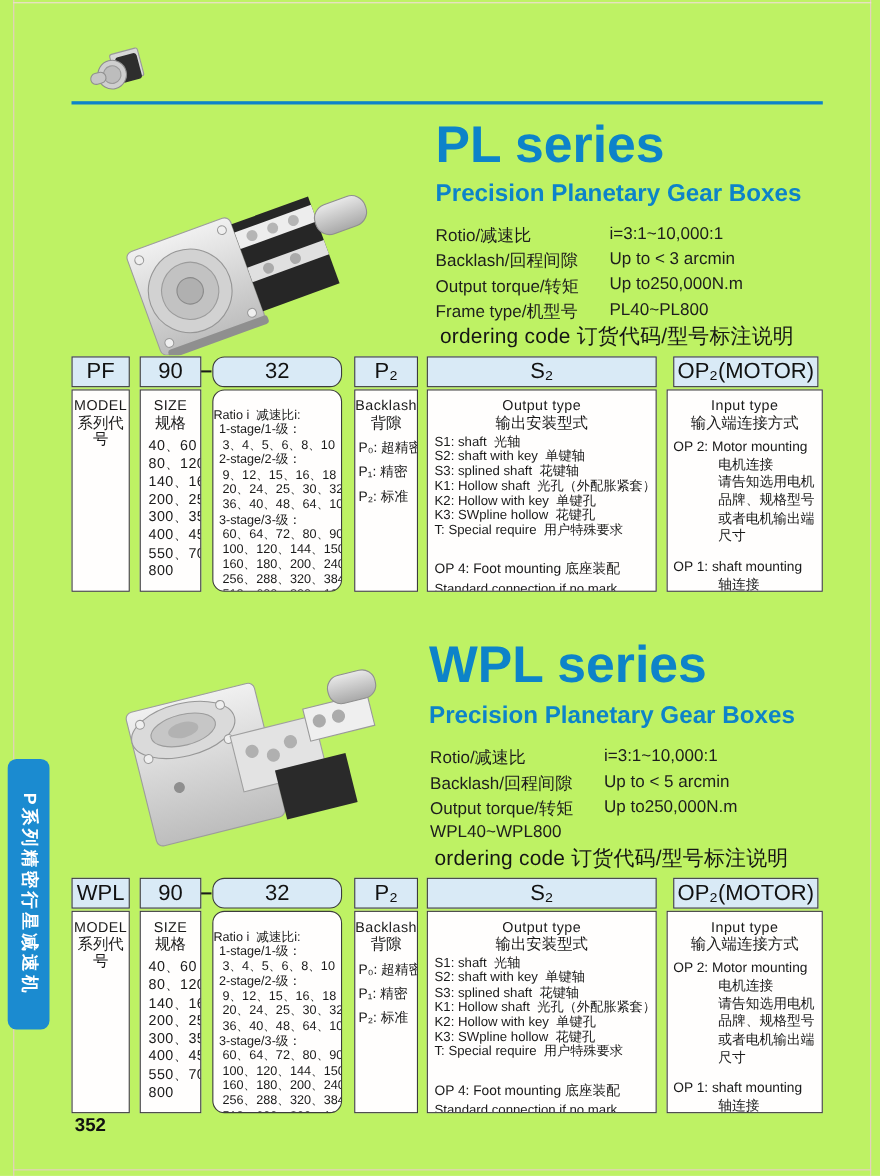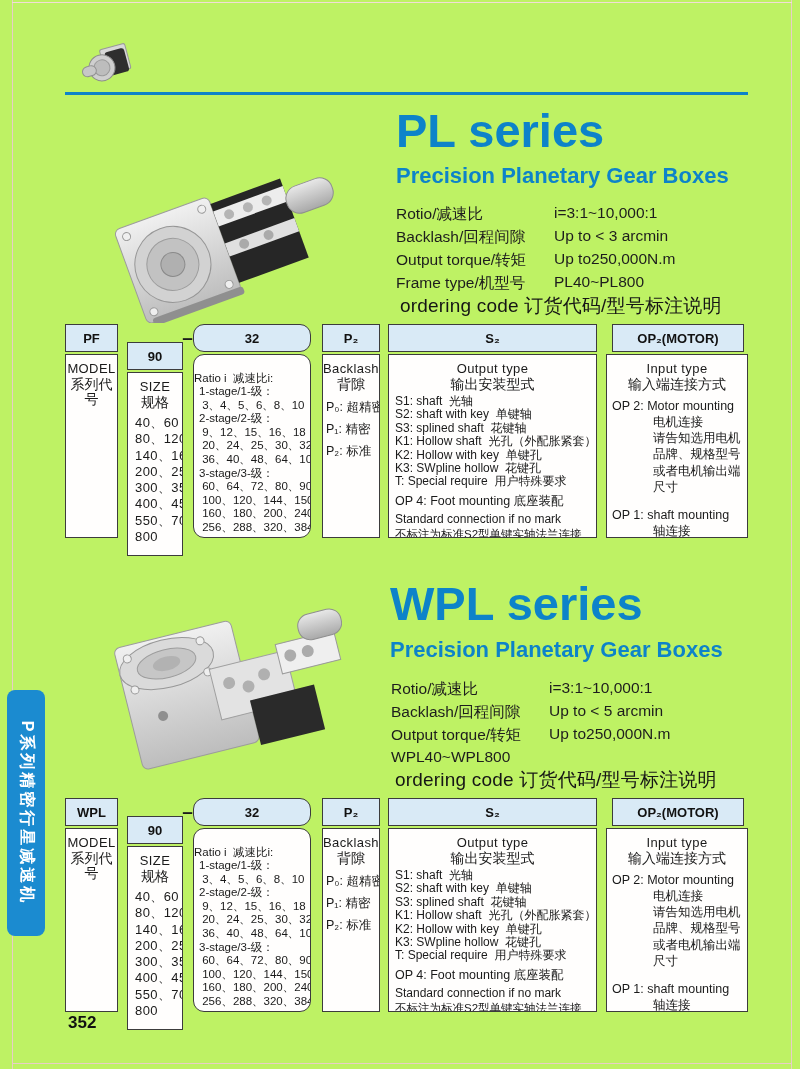--- a/index.html
+++ b/index.html
@@ -27,41 +27,41 @@
   .pl-specs{left:396px;top:204px;}
   .wpl-specs{left:391px;top:679px;}
 
   .ordering{position:absolute;font-size:19px;color:#151515;letter-spacing:0.2px;}
   .pl-ordering{left:400px;top:293px;}
   .wpl-ordering{left:395px;top:767px;}
 
   
   .otable{position:absolute;left:0;top:0;width:800px;height:216px;}
   .otable .box{position:absolute;box-sizing:border-box;border:1.5px solid #3c3c3c;}
-  .otable .hd{top:0;height:28px;background:#d9eaf6;font-weight:bold;font-size:13px;display:flex;align-items:center;justify-content:center;color:#111;}
+  .otable .hd{top:0;height:28px;background:#d9eaf6;font-weight:normal;font-size:20px;display:flex;align-items:center;justify-content:center;color:#111;}
   .otable .bd{top:30px;height:184px;background:#fffefd;overflow:hidden;padding-top:4px;}
   .c1{left:65px;width:53px;}
-  .c2{left:127px;width:56px;margin-top:18px;}
+  .c2{left:127px;width:56px;}
   .c3{left:193px;width:118px;border-radius:11px;}
   .c4{left:322px;width:58px;}
   .c5{left:388px;width:209px;}
   .c6{left:606px;width:142px;}
   .hd.c6{left:612px;width:132px;}
   .dash{position:absolute;left:182px;top:0;width:11px;height:28px;display:flex;align-items:center;justify-content:center;font-weight:bold;font-size:19px;}
   .t1{font-size:13px;text-align:center;line-height:16px;margin-top:2px;letter-spacing:0.4px;}
   .t2{font-size:14px;text-align:center;line-height:15px;}
   .size-vals{margin-top:5px;padding-left:7px;}
   .size-vals div{font-size:13px;line-height:16.3px;letter-spacing:0.4px;white-space:pre;}
   .ratio-title{font-size:11.5px;line-height:14px;margin-top:12px;white-space:pre;}
   .ratio-lines{padding-left:5px;}
   .ratio-lines div{font-size:11.5px;line-height:13.6px;white-space:pre;}
   .bk-items div{font-size:12.5px;margin-top:8px;padding-left:3px;line-height:14px;white-space:pre;}
   .out-items{margin-top:3px;padding-left:6px;}
   .out-items div{font-size:12px;line-height:13.4px;white-space:pre;}
-  .op4{margin-top:5px;font-size:12.5px;padding-left:6px;line-height:14px;white-space:pre;}
+  .op4{margin-top:21px;font-size:12.5px;padding-left:6px;line-height:14px;white-space:pre;}
   .note1{margin-top:4px;font-size:12px;padding-left:6px;line-height:14px;}
   .note2{margin-top:1px;font-size:11.5px;padding-left:6px;line-height:14px;}
   .in-block{margin-top:6px;padding-left:5px;}
   .in-block .first{font-size:12.5px;line-height:16px;white-space:pre;}
   .in-block .cont{padding-left:41px;font-size:12.5px;line-height:16.2px;white-space:pre;}
   .in-op1{margin-top:12px;}
 
   .side-tab{position:absolute;left:7px;top:690px;width:38px;height:246px;background:#1b8bd0;border-radius:8px;}
   .side-tab .vtxt{position:absolute;left:50%;top:50%;transform:translate(-50%,-50%) rotate(90deg);white-space:nowrap;color:#fff;font-weight:bold;font-size:16px;letter-spacing:3px;}
 

